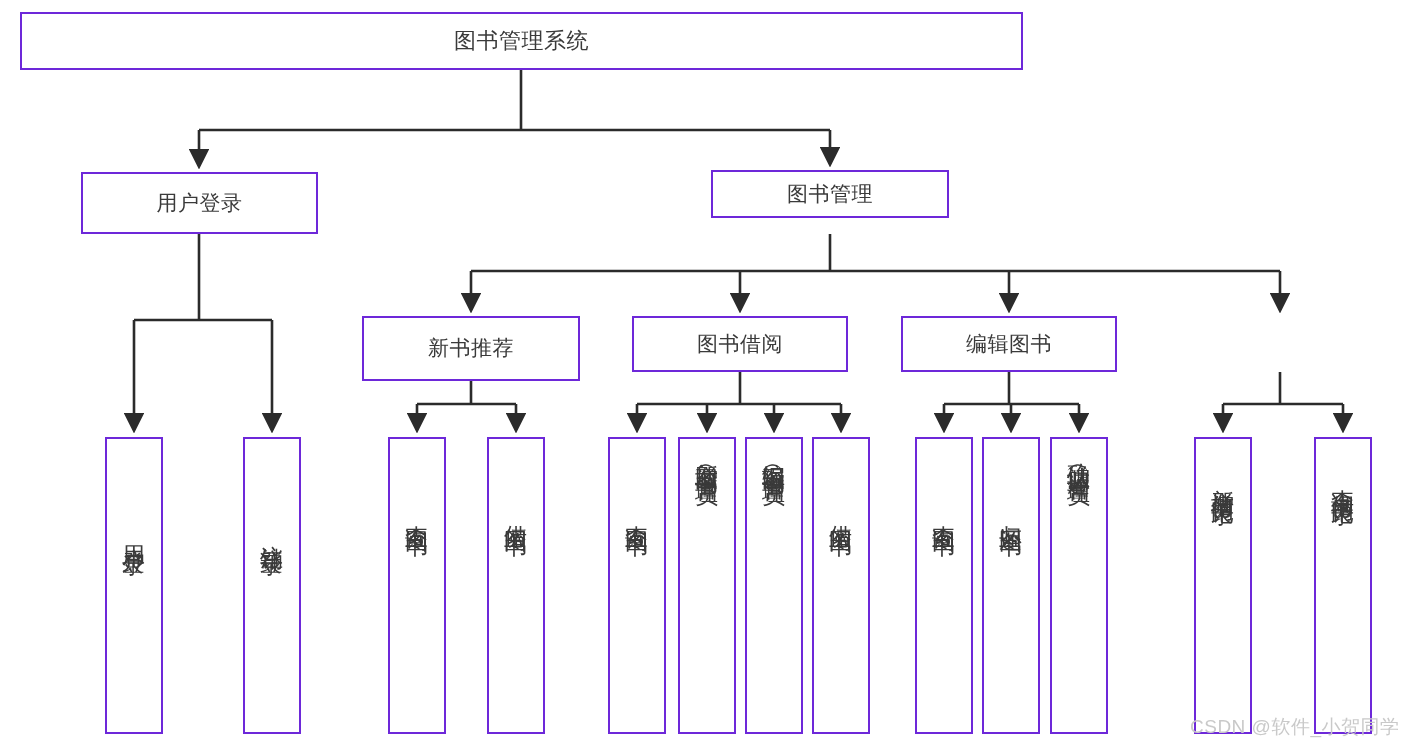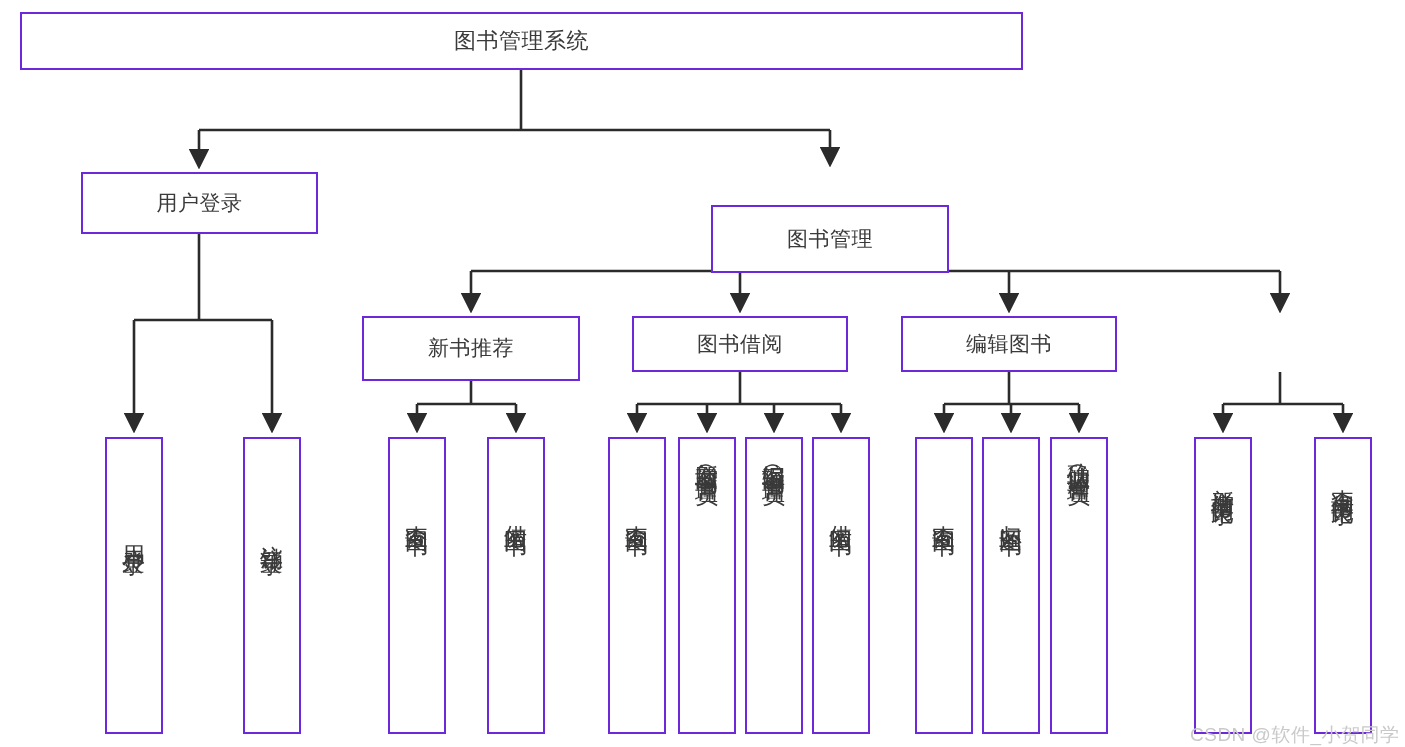--- a/index.html
+++ b/index.html
@@ -67,21 +67,20 @@
   }
   .watermark {
     position: absolute;
     left: 1190px;
     top: 714px;
     font-size: 19px;
     color: #c9c9c9;
     white-space: nowrap;
     letter-spacing: 0.5px;
     font-family: "Liberation Sans", "DejaVu Sans", sans-serif;
-    margin-top: 8px;
   }
 </style>
 </head>
 <body>
 
 <div id="canvas">
 
   <svg id="edges" viewBox="0 0 1405 747" width="1405" height="747" xmlns="http://www.w3.org/2000/svg">
     <defs>
       <marker id="arrow" viewBox="0 0 12 12" refX="10" refY="6" markerWidth="8" markerHeight="8" orient="auto-start-reverse">
@@ -148,21 +147,21 @@
     </g>
   </svg>
 
   <div class="node horiz root" style="left:20px; top:12px; width:1003px; height:58px;">
     <span class="label">图书管理系统</span>
   </div>
 
   <div class="node horiz" style="left:81px; top:172px; width:237px; height:62px;">
     <span class="label">用户登录</span>
   </div>
-  <div class="node horiz" style="left:711px; top:170px; width:238px; height:68px;margin-top:35px;">
+  <div class="node horiz" style="left:711px; top:170px; width:238px; height:48px;">
     <span class="label">图书管理</span>
   </div>
 
   <div class="node horiz" style="left:362px; top:316px; width:218px; height:65px;">
     <span class="label">新书推荐</span>
   </div>
   <div class="node horiz" style="left:632px; top:316px; width:216px; height:56px;">
     <span class="label">图书借阅</span>
   </div>
   <div class="node horiz" style="left:901px; top:316px; width:216px; height:56px;">

